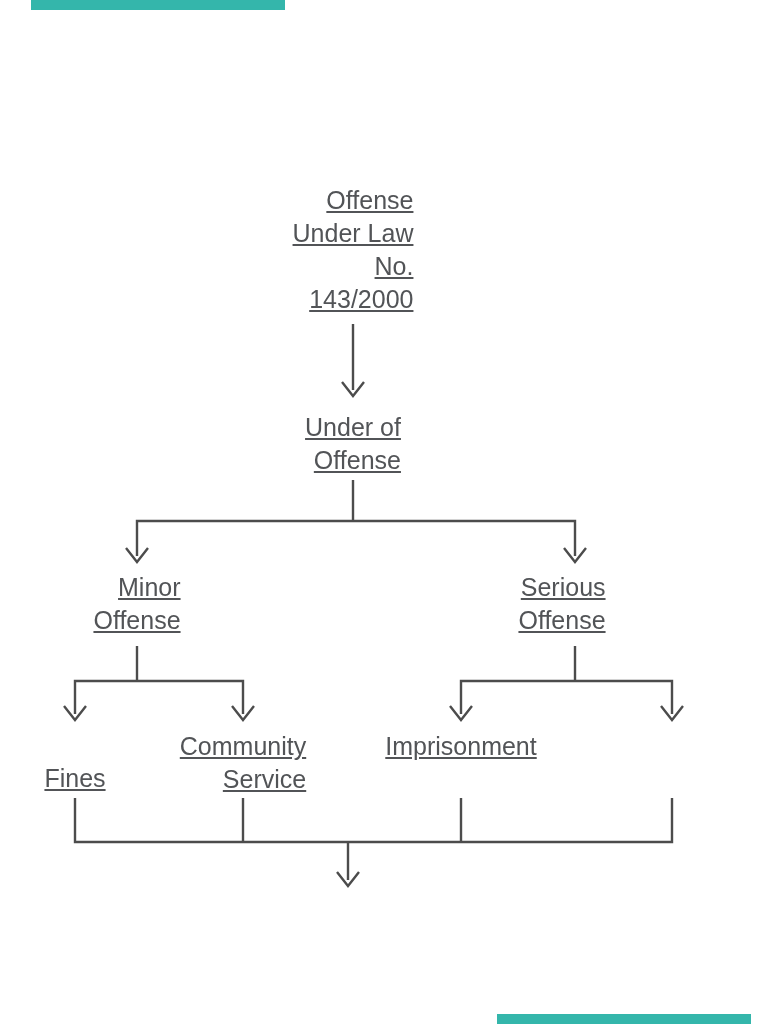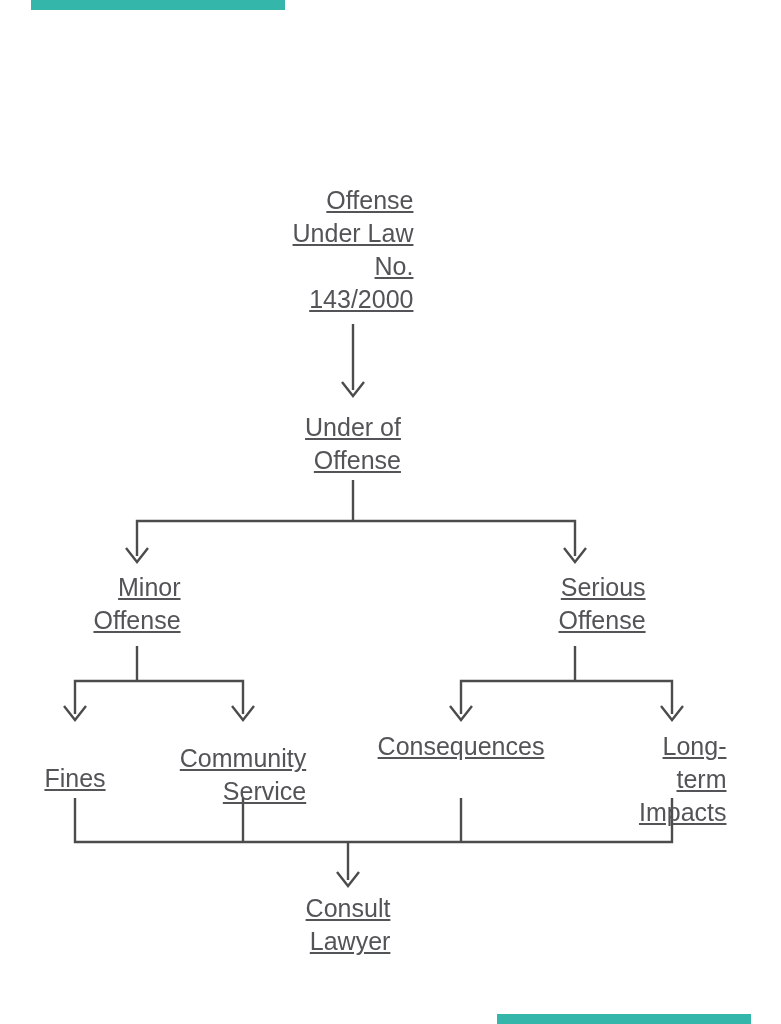--- a/index.html
+++ b/index.html
@@ -36,23 +36,23 @@
     text-align: right;
     white-space: pre-line;
     font-size: 25px;
     line-height: 33px;
     color: var(--text, #525457);
     text-decoration: underline;
   }
   .node.root         { left: 353px; top: 184px; }
   .node.type         { left: 353px; top: 411px; }
   .node.minor        { left: 137px; top: 571px; }
-  .node.serious      { left: 602px; top: 571px; }
+  .node.serious      { left: 562px; top: 571px; }
   .node.fines        { left: 75px;  top: 762px; }
-  .node.community    { left: 243px; top: 730px; margin-top: 12px; }
+  .node.community    { left: 243px; top: 730px; }
   .node.imprisonment { left: 461px; top: 730px; }
   .node.longterm     { left: 672px; top: 730px; }
   .node.consult      { left: 348px; top: 892px; }
   svg.connectors {
     position: absolute;
     left: 0; top: 0;
     width: 781px; height: 1024px;
   }
   svg.connectors path {
     stroke: var(--line, #4c4c4c);
@@ -113,19 +113,15 @@
 143/2000</div>
   <div class="node type">Under of
 Offense</div>
   <div class="node minor">Minor
 Offense</div>
   <div class="node serious">Serious
 Offense</div>
   <div class="node fines">Fines</div>
   <div class="node community">Community
 Service</div>
-  <div class="node imprisonment">Consequences</div>
-  <div class="node longterm">Long-term
-Impacts</div>
-  <div class="node consult">Consult
-Lawyer</div>
+  <div class="node imprisonment">Imprisonment</div>
 
 </div>
 
 </body></html>

